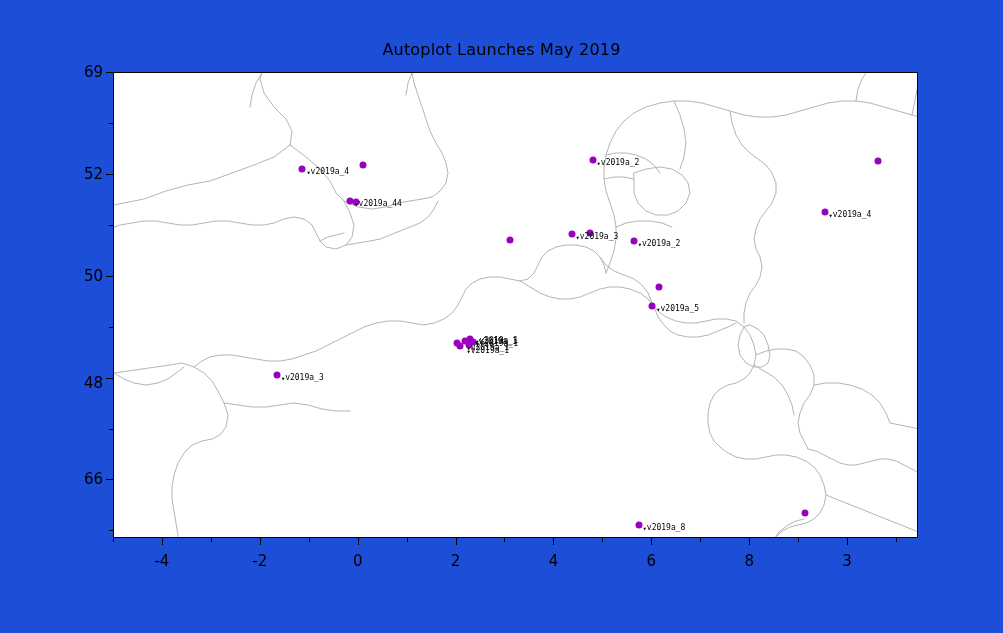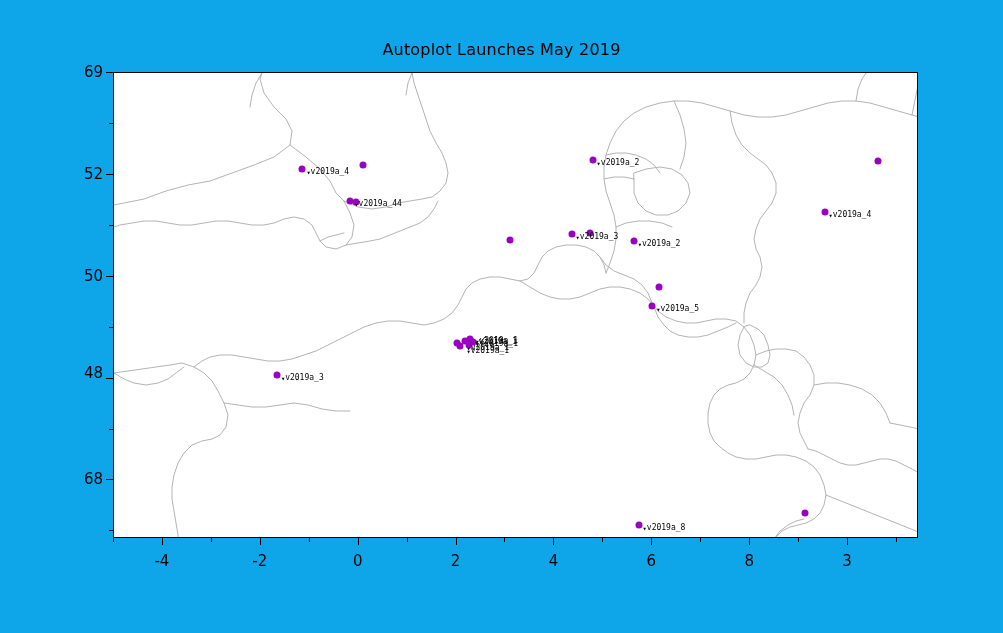--- a/index.html
+++ b/index.html
@@ -10,21 +10,21 @@
   body {
     width: 1003px;
     height: 633px;
     font-family: "DejaVu Sans", sans-serif;
     overflow: hidden;
   }
   #figure {
     position: relative;
     width: 1003px;
     height: 633px;
-    background: #0ea5e9;
+    background: #1d4ed8;
   }
   #chart-title {
     position: absolute;
     left: 0;
     top: 40px;
     width: 1003px;
     text-align: center;
     font-size: 16px;
     color: #000000;
     font-family: "DejaVu Sans", sans-serif;
@@ -273,23 +273,23 @@
       <div class="tick-x" style="left: 113px; top: 538px; height: 4px;"></div>
       <div class="tick-x" style="left: 210.872px; top: 538px; height: 4px;"></div>
       <div class="tick-x" style="left: 308.745px; top: 538px; height: 4px;"></div>
       <div class="tick-x" style="left: 406.617px; top: 538px; height: 4px;"></div>
       <div class="tick-x" style="left: 504.489px; top: 538px; height: 4px;"></div>
       <div class="tick-x" style="left: 602.362px; top: 538px; height: 4px;"></div>
       <div class="tick-x" style="left: 700.234px; top: 538px; height: 4px;"></div>
       <div class="tick-x" style="left: 798.106px; top: 538px; height: 4px;"></div>
       <div class="tick-x" style="left: 895.979px; top: 538px; height: 4px;"></div>
       <div class="tick-y" style="left: 106px; top: 479.432px; width: 7px;"></div>
-      <div class="ticklabel-y" style="left: 61px; width: 42px; top: 479.432px;">68</div>
+      <div class="ticklabel-y" style="left: 61px; width: 42px; top: 479.432px;">66</div>
       <div class="tick-y" style="left: 106px; top: 377.574px; width: 7px;"></div>
-      <div class="ticklabel-y" style="left: 61px; width: 42px; top: 373px;">48</div>
+      <div class="ticklabel-y" style="left: 61px; width: 42px; top: 383px;">48</div>
       <div class="tick-y" style="left: 106px; top: 275.716px; width: 7px;"></div>
       <div class="ticklabel-y" style="left: 61px; width: 42px; top: 275.716px; text-align: right;">50</div>
       <div class="tick-y" style="left: 106px; top: 173.858px; width: 7px;"></div>
       <div class="ticklabel-y" style="left: 61px; width: 42px; top: 173.858px;">52</div>
       <div class="tick-y" style="left: 106px; top: 72px; width: 7px;"></div>
       <div class="ticklabel-y" style="left: 61px; width: 42px; top: 72px;">69</div>
       <div class="tick-y" style="left: 109px; top: 530.361px; width: 4px;"></div>
       <div class="tick-y" style="left: 109px; top: 428.503px; width: 4px;"></div>
       <div class="tick-y" style="left: 109px; top: 326.645px; width: 4px;"></div>
       <div class="tick-y" style="left: 109px; top: 224.787px; width: 4px;"></div>

